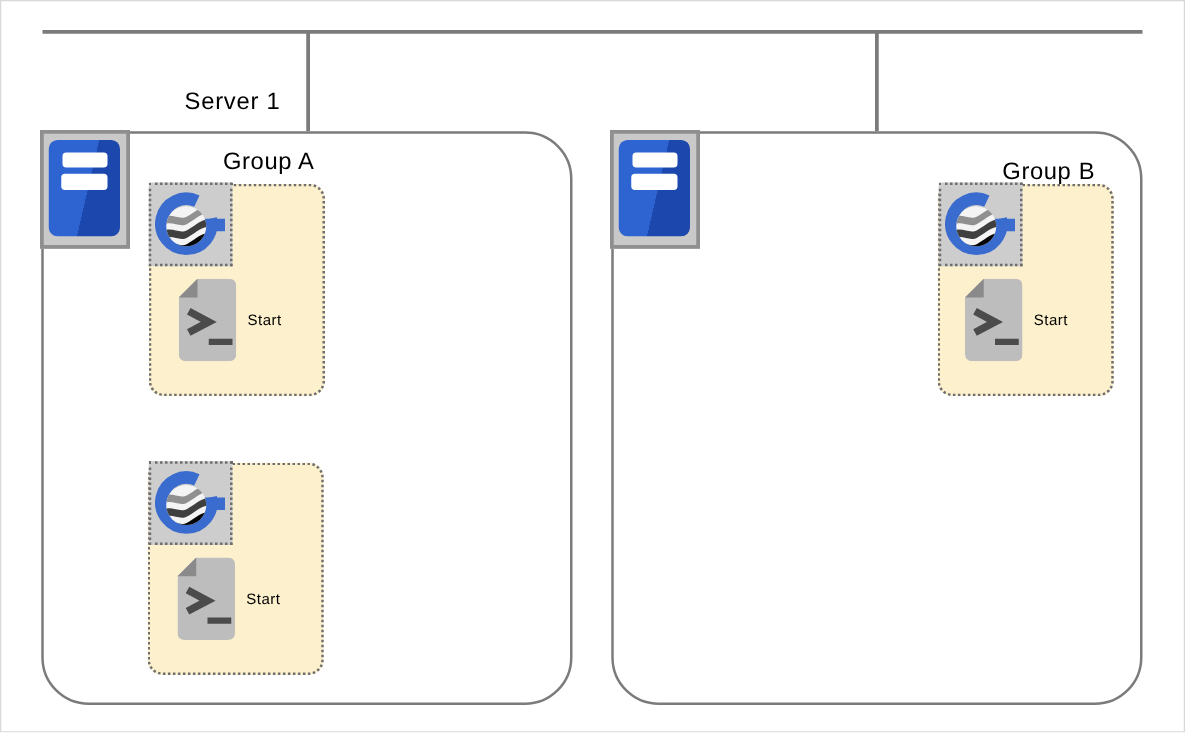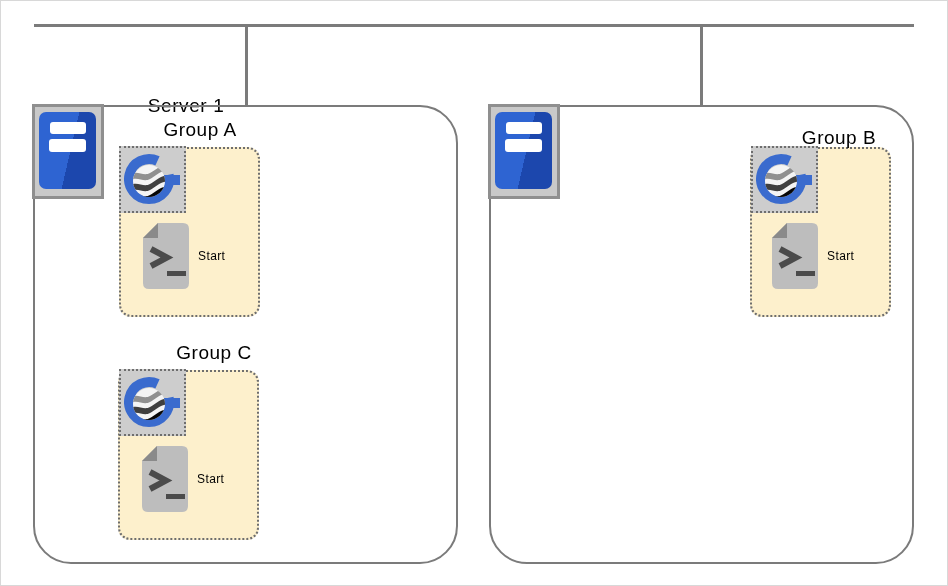--- a/index.html
+++ b/index.html
@@ -9,42 +9,42 @@
     font-family:"Liberation Sans", sans-serif;color:var(--text);
     overflow:hidden;
   }
   .abs{position:absolute;}
   
   .bus{left:33px;top:23px;width:880px;height:3px;background:var(--line);}
   .conn{width:3px;height:79px;top:25px;background:var(--line);}
   .conn-1{left:244px;} .conn-2{left:699px;}
   
   .srv-label{top:70px;width:160px;text-align:center;font-size:19px;letter-spacing:.6px;line-height:22px;}
-  .srv-label-1{left:105px;margin-top:24px;} .srv-label-2{left:564px;}
+  .srv-label-1{left:105px;} .srv-label-2{left:564px;}
   
   .server-box{
     top:104px;width:425px;height:459px;box-sizing:border-box;
     border:2px solid var(--line);border-radius:38px;background:transparent;
   }
   .server-box-1{left:32px;} .server-box-2{left:488px;}
   
   .srv-icon{top:103px;width:72px;height:95px;box-sizing:border-box;
     background:var(--frame_fill);border:3px solid var(--frame_border);}
   .srv-icon-1{left:31px;} .srv-icon-2{left:487px;}
   .srv-blue{position:absolute;left:4px;top:5px;width:57px;height:77px;border-radius:7px;
     background:linear-gradient(103deg,var(--blue_light) 0%,var(--blue_light) 54%,var(--blue_dark) 54%);}
   .srv-bar{position:absolute;background:#ffffff;border-radius:3px;}
   .srv-bar-1{left:11px;top:10px;width:36px;height:12px;}
   .srv-bar-2{left:10px;top:27px;width:37px;height:13px;}
   
   .group-box{width:141px;height:170px;box-sizing:border-box;border:2px dotted var(--group_border);
     border-radius:12px;background:var(--group_fill);}
   .group-a{left:118px;top:146px;} .group-b{left:749px;top:146px;} .group-c{left:117px;top:369px;}
   .group-label{width:140px;text-align:center;font-size:19px;letter-spacing:.5px;line-height:20px;}
-  .group-label-a{left:129px;top:119px;} .group-label-b{left:768px;top:127px;} .group-label-c{left:143px;top:342px;}
+  .group-label-a{left:144px;top:119px;} .group-label-b{left:768px;top:127px;} .group-label-c{left:143px;top:342px;}
   
   .tile{width:67px;height:67px;box-sizing:border-box;border:2px dotted var(--group_border);
     background:var(--tile_fill);}
   .tile-a{left:118px;top:145px;} .tile-b{left:750px;top:145px;} .tile-c{left:118px;top:368px;}
   .tile svg{position:absolute;left:3px;top:4px;}
   
   .script-a{left:142px;top:222px;} .script-b{left:771px;top:222px;} .script-c{left:141px;top:445px;}
   .start-label{font-size:12px;letter-spacing:.4px;line-height:20px;}
   .start-a{left:197px;top:245px;} .start-b{left:826px;top:245px;} .start-c{left:196px;top:468px;}
   .defs-svg{position:absolute;width:0;height:0;overflow:hidden;}
@@ -84,21 +84,20 @@
 
   <div class="abs server-box server-box-1"></div>
   <div class="abs server-box server-box-2"></div>
 
   <div class="abs group-box group-a"></div>
   <div class="abs group-box group-b"></div>
   <div class="abs group-box group-c"></div>
 
   <div class="abs group-label group-label-a">Group A</div>
   <div class="abs group-label group-label-b">Group B</div>
-  <div class="abs group-label group-label-c">Group C</div>
 
   <div class="abs tile tile-a">
     <svg width="56" height="54">
         <use href="#gams-logo"></use>
       </svg>
   </div>
   <div class="abs tile tile-b">
     <svg width="56" height="54">
         <use href="#gams-logo"></use>
       </svg>

